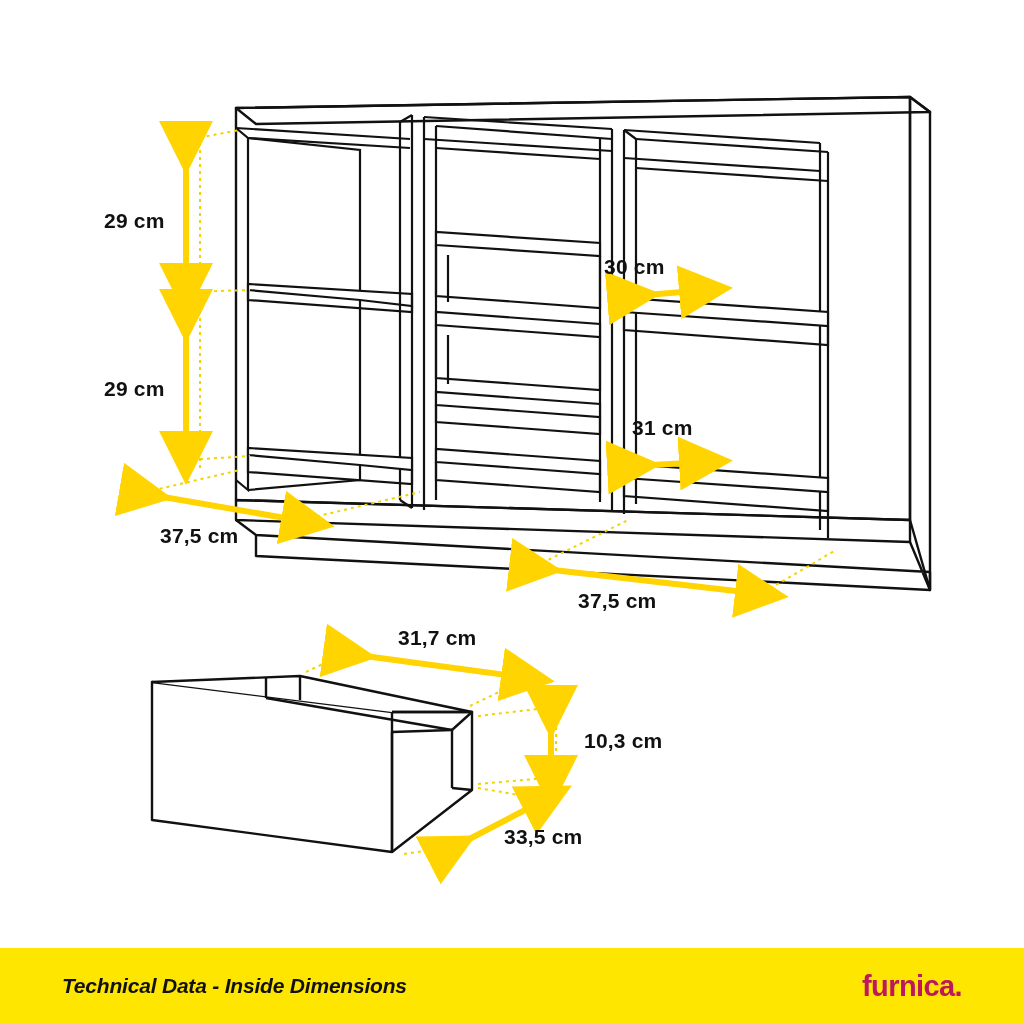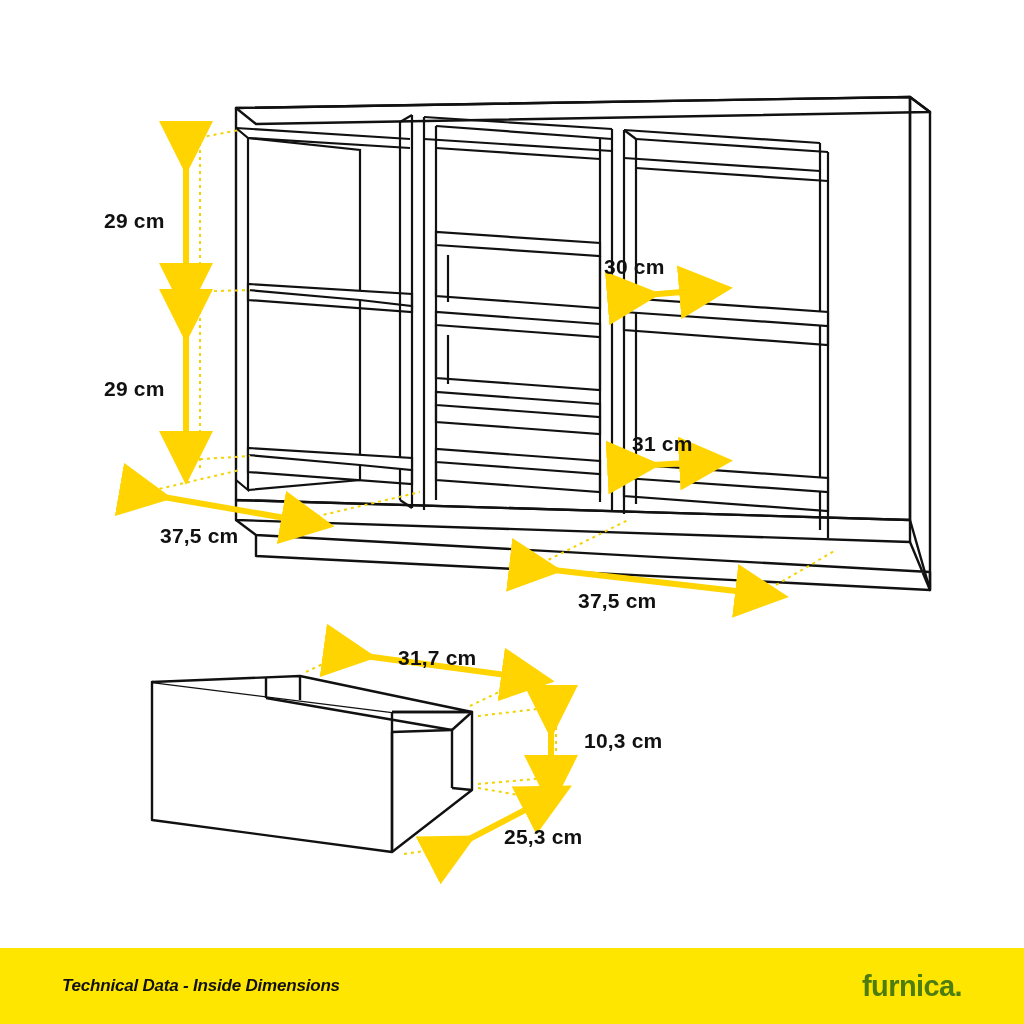--- a/index.html
+++ b/index.html
@@ -43,28 +43,28 @@
     background: #ffe600;
     display: flex;
     align-items: center;
     justify-content: space-between;
     box-sizing: border-box;
     padding: 0 62px;
   }
   .footer-title {
     font-style: italic;
     font-weight: bold;
-    font-size: 17px;
+    font-size: 21px;
     color: #111111;
     letter-spacing: -0.2px;
   }
   .footer-brand {
     font-weight: bold;
     font-size: 29px;
-    color: #4d7c0f;
+    color: #be185d;
     letter-spacing: -0.6px;
   }
 </style>
 </head>
 <body>
 
 <div id="stage">
 
   <svg class="diagram" viewBox="0 0 1024 1024">
     <defs>
@@ -228,28 +228,28 @@
   </svg>
 
   <div class="dim-label" style="left:104px; top:209px;">29 cm</div>
 
   <div class="dim-label" style="left:104px; top:377px;">29 cm</div>
 
   <div class="dim-label" style="left:160px; top:524px;">37,5 cm</div>
 
   <div class="dim-label" style="left:604px; top:255px;">30 cm</div>
 
-  <div class="dim-label" style="left:632px; top:432px;">31 cm</div>
+  <div class="dim-label" style="left:632px; top:416px;">31 cm</div>
 
   <div class="dim-label" style="left:578px; top:589px;">37,5 cm</div>
 
-  <div class="dim-label" style="left:398px; top:646px;">31,7 cm</div>
+  <div class="dim-label" style="left:398px; top:626px;">31,7 cm</div>
 
   <div class="dim-label" style="left:584px; top:729px;">10,3 cm</div>
 
-  <div class="dim-label" style="left:504px; top:825px;">25,3 cm</div>
+  <div class="dim-label" style="left:504px; top:825px;">33,5 cm</div>
 
   <div class="footer-bar">
     <div class="footer-title">Technical Data - Inside Dimensions</div>
     <div class="footer-brand">furnica.</div>
   </div>
 
 </div>
 
 </body></html>

